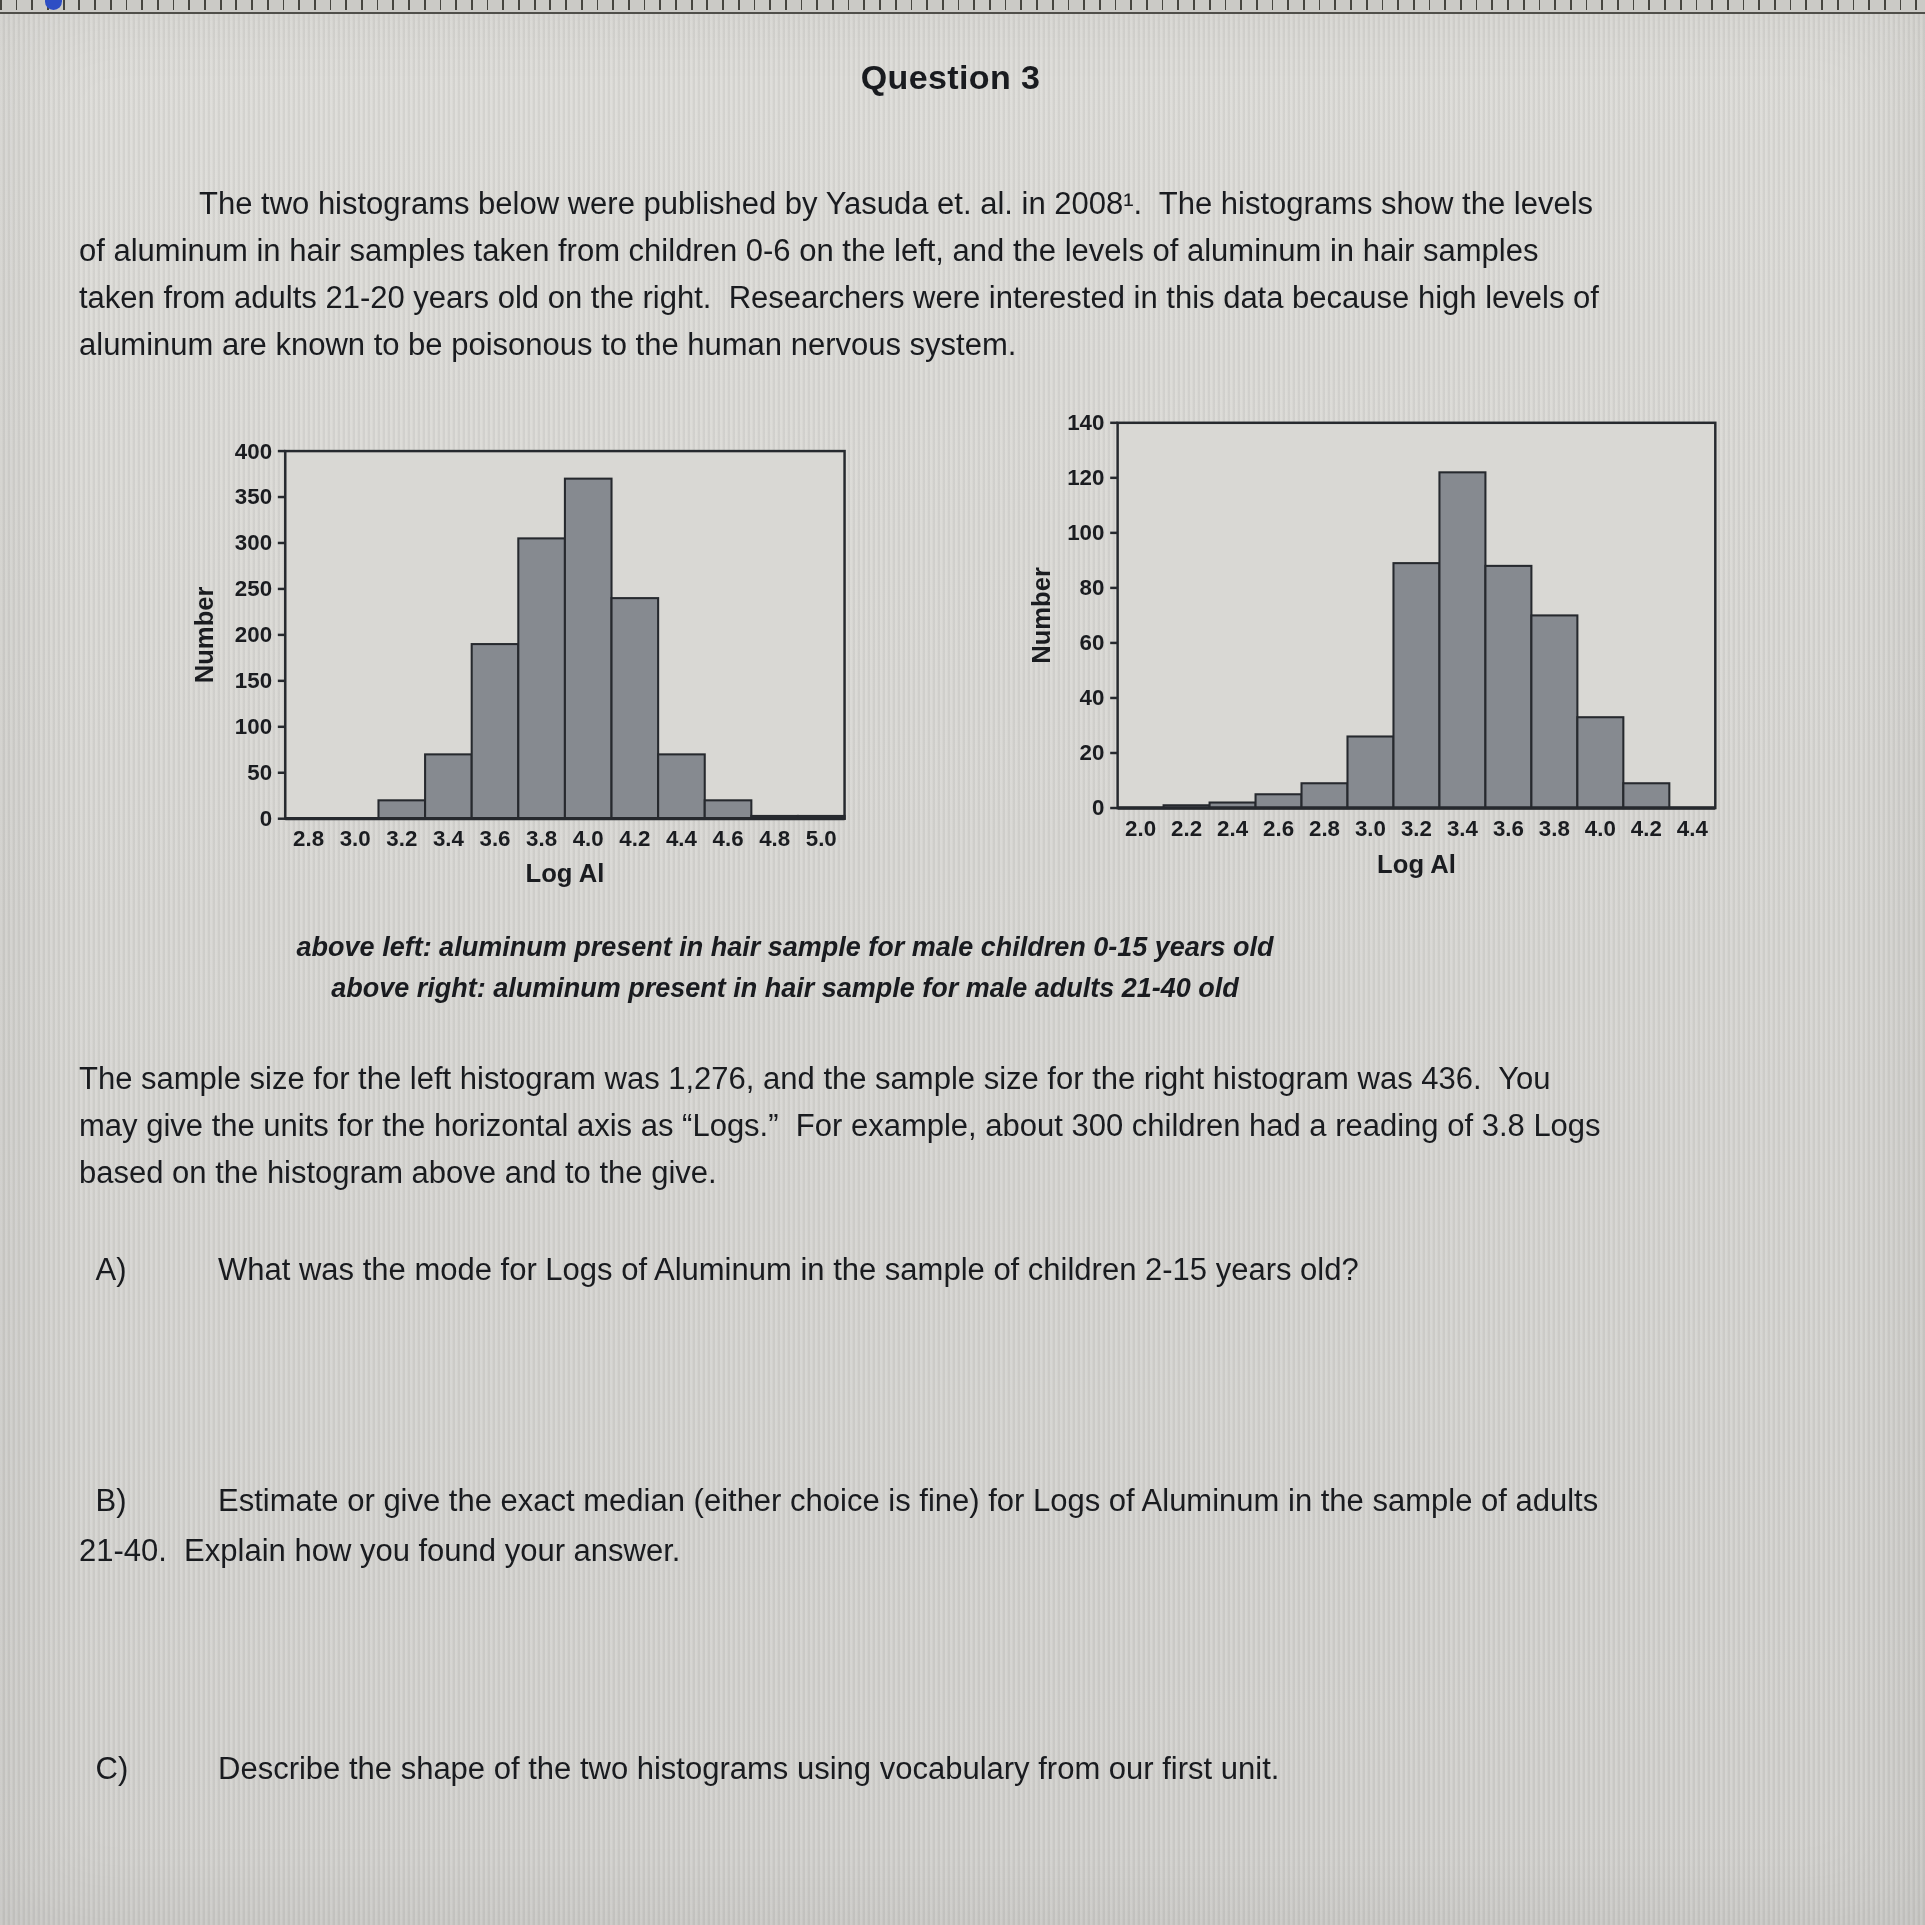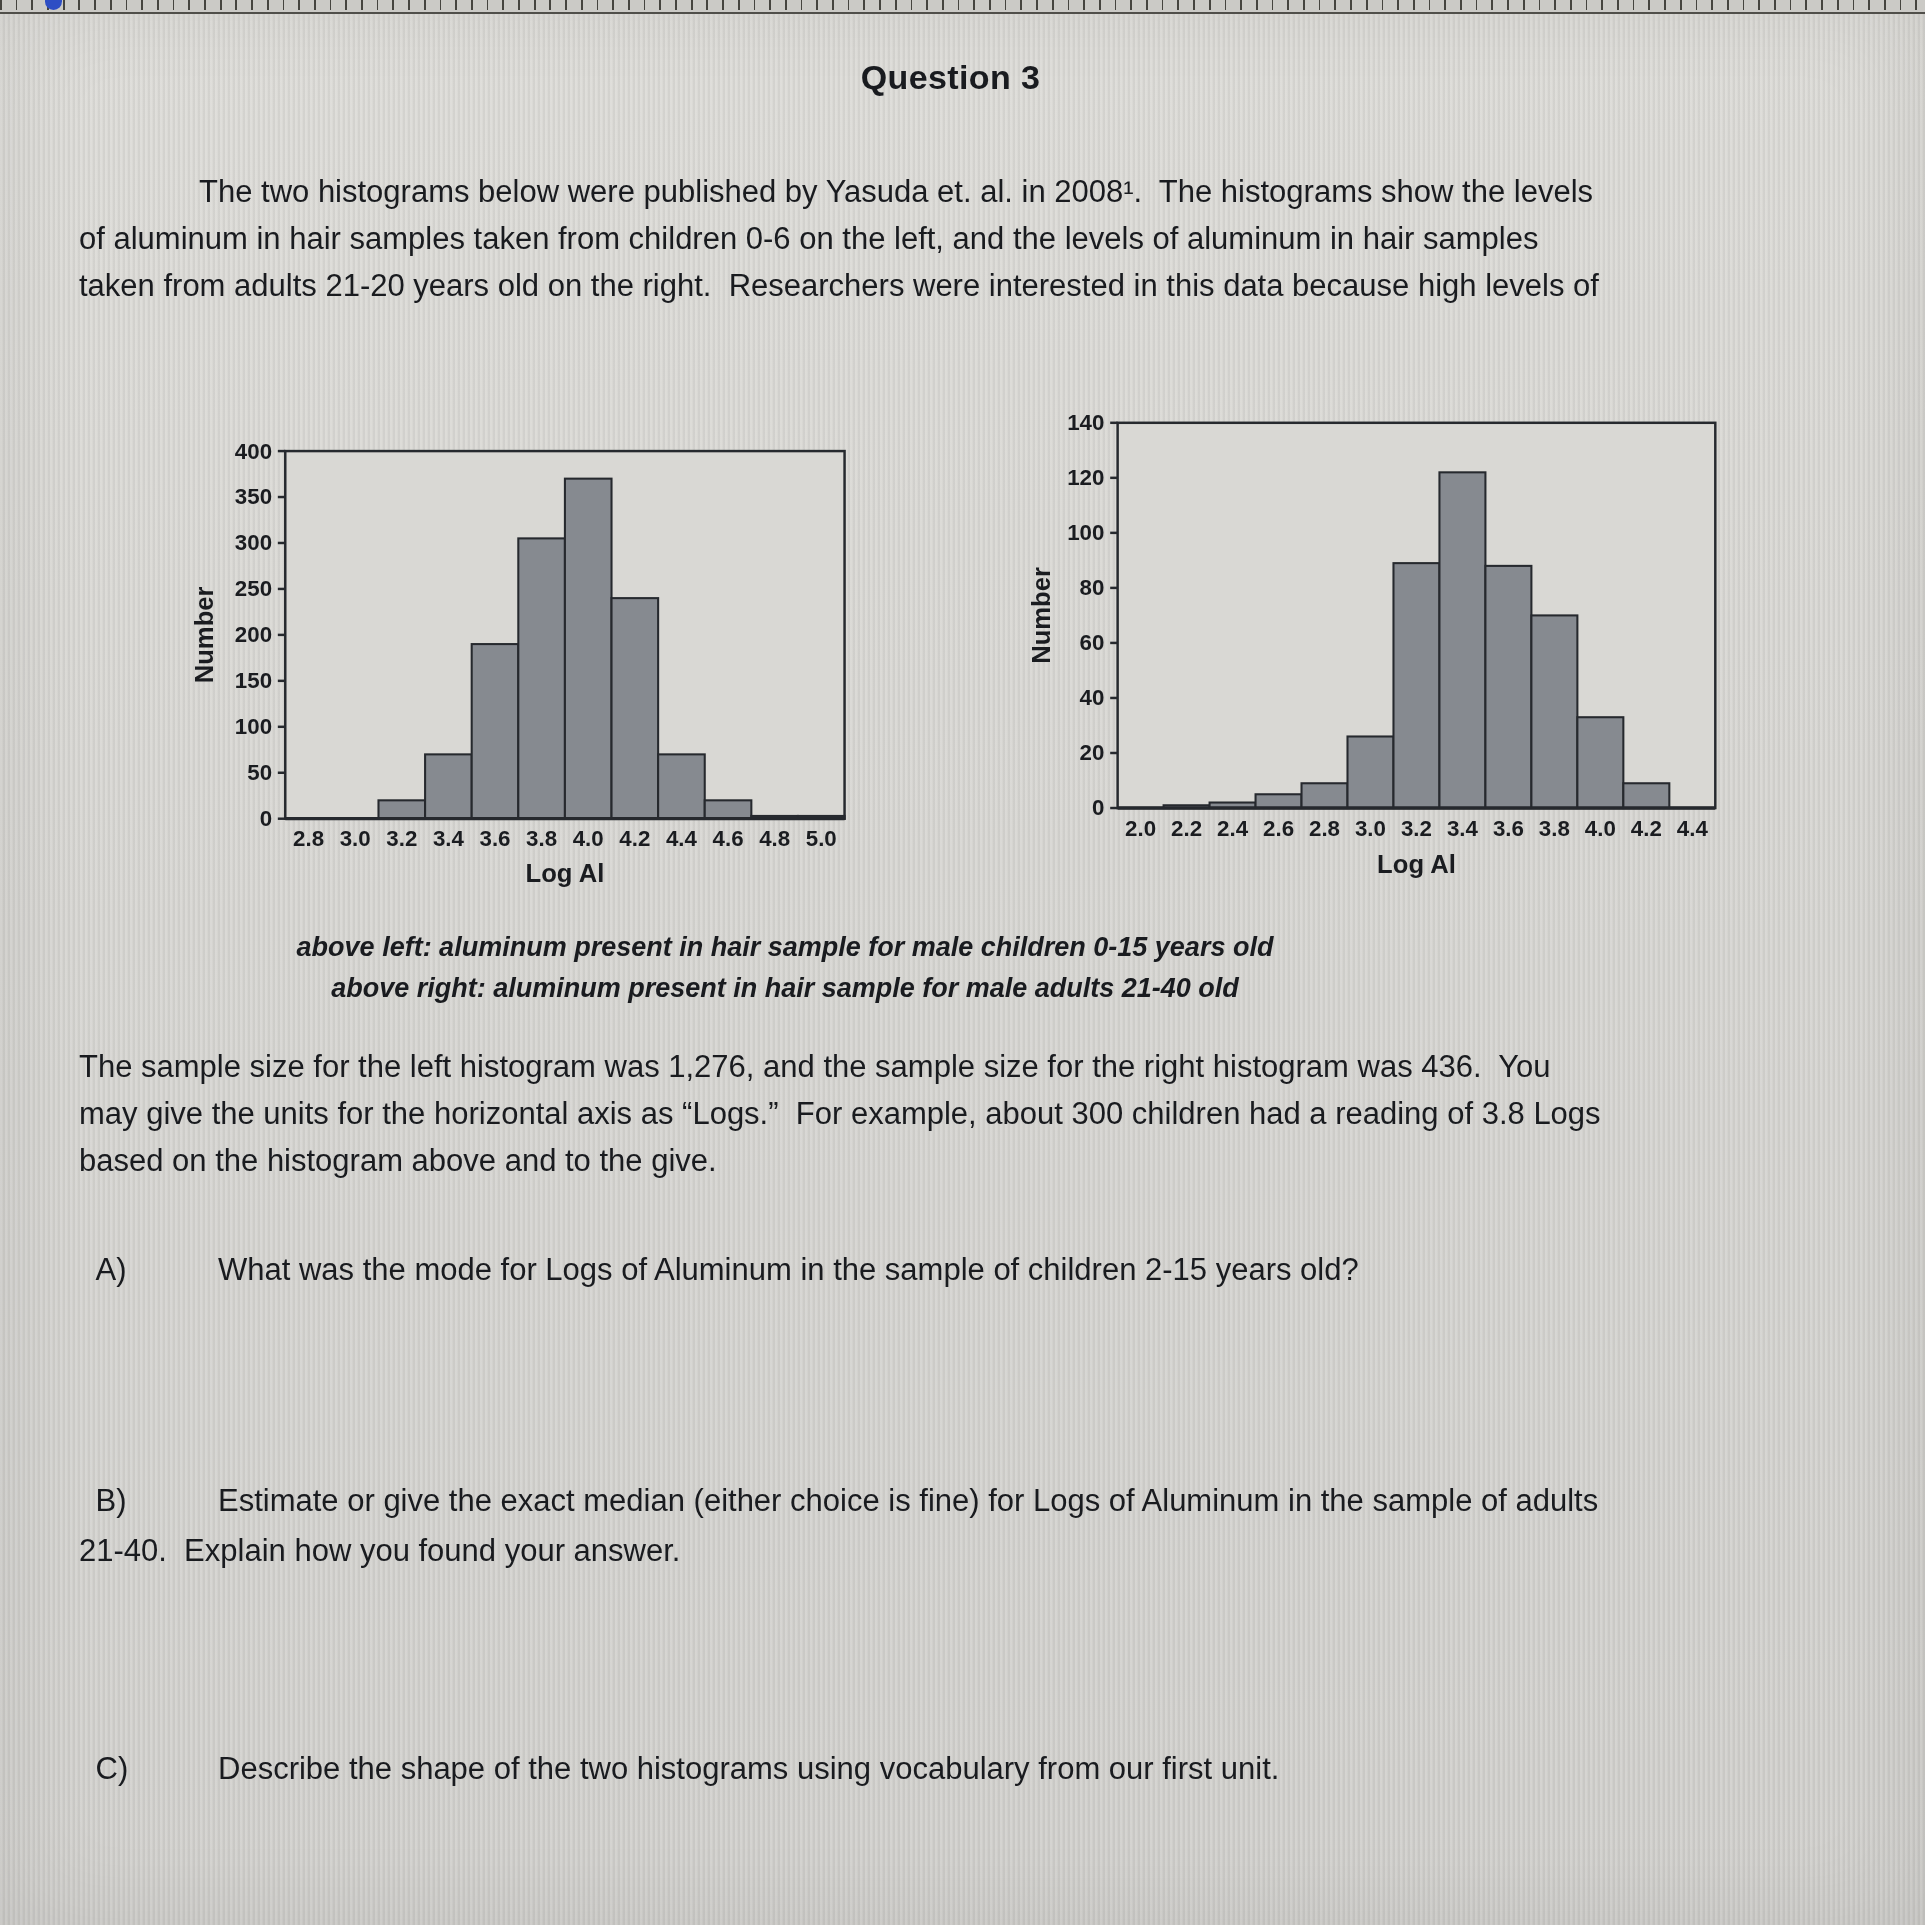--- a/index.html
+++ b/index.html
@@ -13,21 +13,21 @@
   
   .ruler{position:absolute;top:0;left:0;width:100%;height:12.4px;background:#cbcac6;
     background-image:repeating-linear-gradient(90deg,#45443f 0 1.7px, rgba(0,0,0,0) 1.7px 15.7px);
     background-size:100% 10px;background-repeat:no-repeat;
     border-bottom:2.5px solid #504f4a;}
   .ruler-marker{position:absolute;top:0;left:45px;width:17.4px;height:10px;
     border-radius:0 0 9px 9px;}
   .title{position:absolute;top:58px;left:0;width:1901px;text-align:center;
     font-size:34px;font-weight:700;letter-spacing:0.4px;}
   .para{position:absolute;left:79px;width:1798px;font-size:31px;line-height:47px;
-    font-weight:400;}
+    font-weight:400;margin-top:12px;}
   .para div{white-space:pre-wrap;}
   .intro{top:168px;}
   .intro .indent{padding-left:120px;}
   .body2{top:1043px;}
   .captions{position:absolute;top:927px;left:0;width:1570px;text-align:center;
     font-size:27px;line-height:41px;font-style:italic;font-weight:700;}
   .captions div{white-space:pre-wrap;}
   .question{position:absolute;left:79px;width:1806px;font-size:31px;line-height:50px;}
   .qrow{display:flex;}
   .qlabel{flex:none;width:139px;padding-left:16.5px;box-sizing:border-box;}
@@ -49,20 +49,21 @@
   <div class="ruler">
     <div class="ruler-marker" style="background: rgb(46, 78, 196);"></div>
   </div>
 
   <div class="title">Question 3</div>
 
   <div class="para intro">
     <div class="indent">The two histograms below were published by Yasuda et. al. in 2008¹.  The histograms show the levels</div>
     <div>of aluminum in hair samples taken from children 0-6 on the left, and the levels of aluminum in hair samples</div>
     <div>taken from adults 21-20 years old on the right.  Researchers were interested in this data because high levels of</div>
+    <div>aluminum are known to be poisonous to the human nervous system.</div>
   </div>
 
   <svg class="svg-left" width="727" height="488" viewBox="0 0 880 590">
       <rect x="125" y="30" width="677" height="445" fill="#d9d8d4" stroke="#26292e" stroke-width="3"></rect>
       <rect x="237.83333333333334" y="452.75" width="56.416666666666686" height="22.25" fill="#868a90" stroke="#26292e" stroke-width="2.5"></rect>
       <rect x="294.25" y="397.125" width="56.416666666666686" height="77.875" fill="#868a90" stroke="#26292e" stroke-width="2.5"></rect>
       <rect x="350.66666666666663" y="263.625" width="56.416666666666686" height="211.375" fill="#868a90" stroke="#26292e" stroke-width="2.5"></rect>
       <rect x="407.08333333333326" y="135.6875" width="56.416666666666686" height="339.3125" fill="#868a90" stroke="#26292e" stroke-width="2.5"></rect>
       <rect x="463.5" y="63.375" width="56.416666666666686" height="411.625" fill="#868a90" stroke="#26292e" stroke-width="2.5"></rect>
       <rect x="519.9166666666666" y="208" width="56.416666666666686" height="267" fill="#868a90" stroke="#26292e" stroke-width="2.5"></rect>

